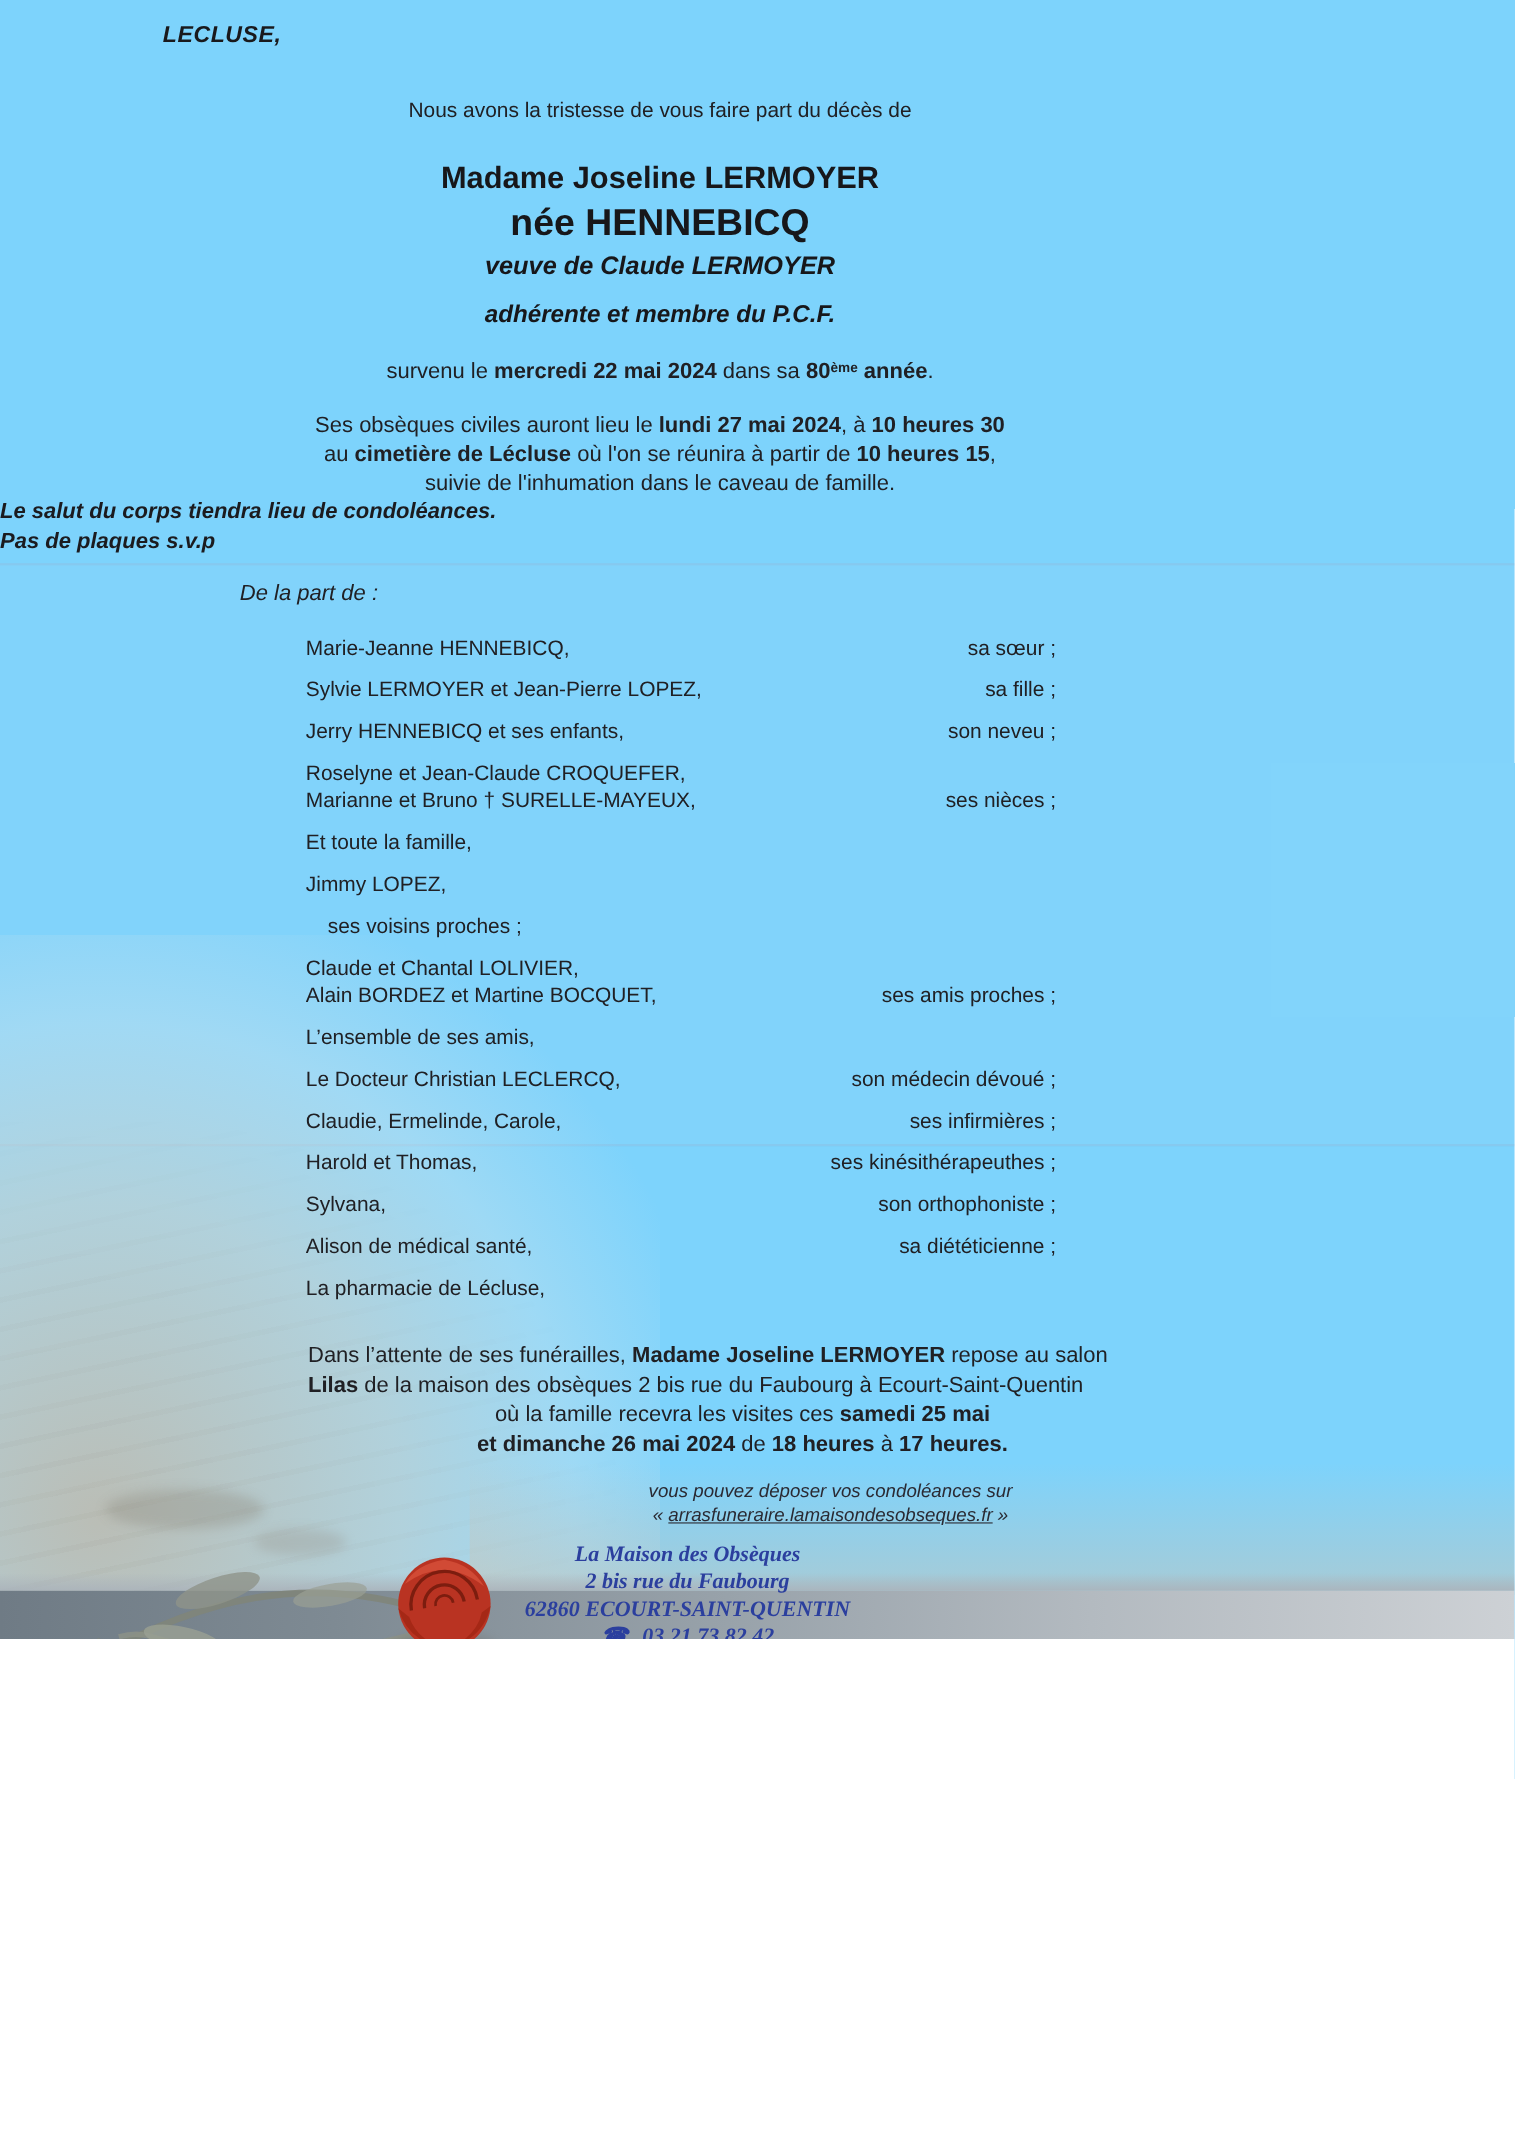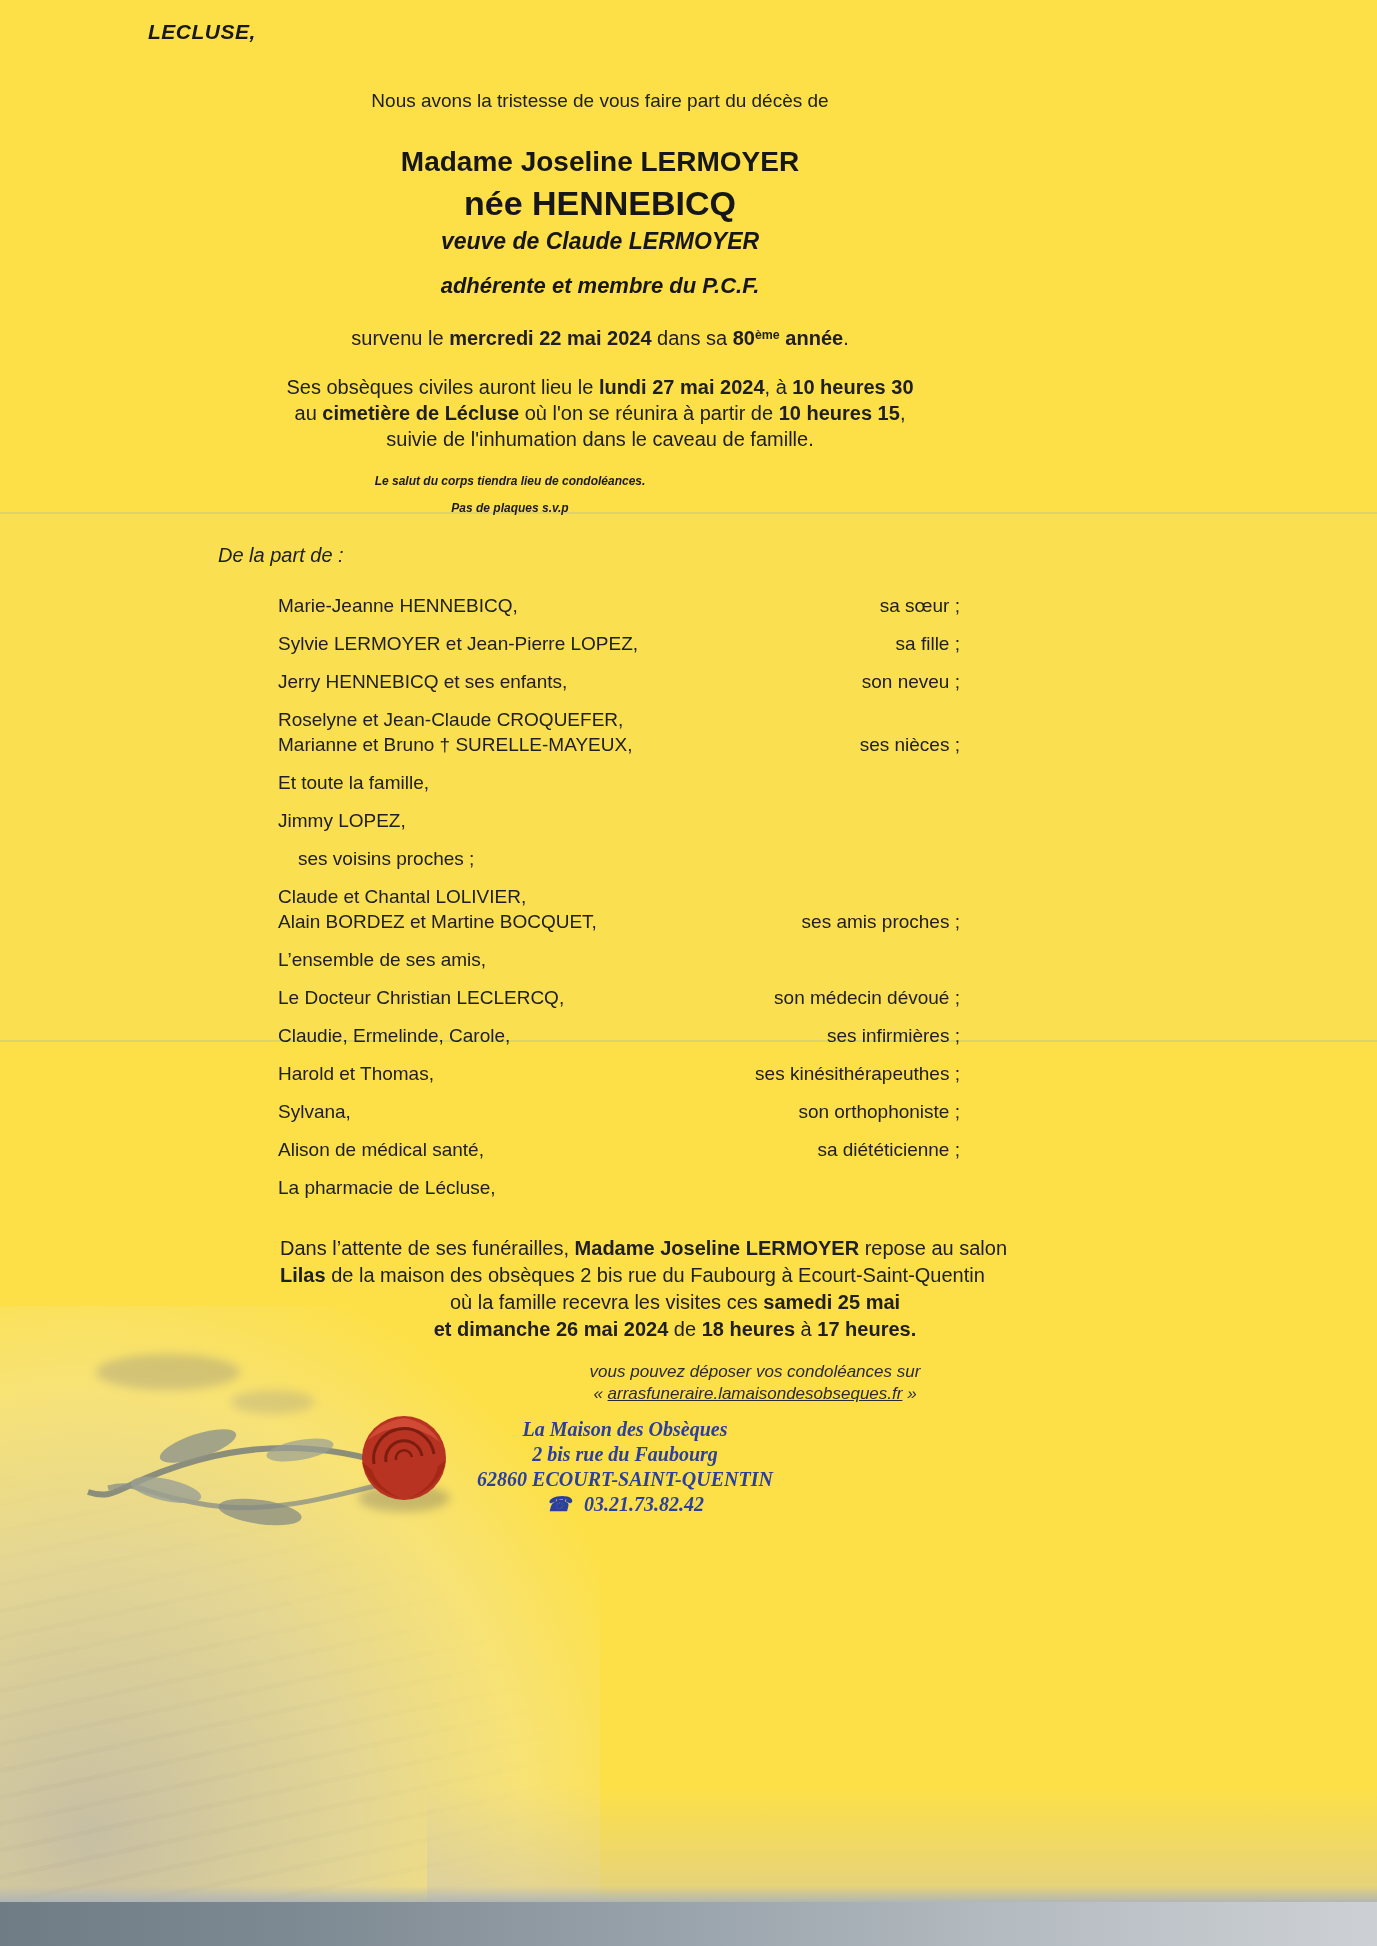--- a/index.html
+++ b/index.html
@@ -1,20 +1,20 @@
 <!DOCTYPE html>
 <html><head>
 <meta charset="utf-8">
 <style>
   html, body { margin: 0; padding: 0; background: #ffffff; }
   .page {
     position: relative;
     width: 1377px;
-    height: 1946px;
-    background: #fde047;
+    height: 1490px;
+    background: #7dd3fc;
     overflow: hidden;
     font-family: "Liberation Sans", sans-serif;
     color: #202024;
   }
   
   .scan-line { position: absolute; left: 0; width: 100%; height: 2px; background: rgba(150,172,205,0.25); }
   .scan-line-1 { top: 512px; }
   .scan-line-2 { top: 1040px; }
   .tint-band { position: absolute; left: 0; width: 100%; top: 512px; height: 530px; background: rgba(205,220,240,0.06); }
 
@@ -49,21 +49,21 @@
   
   .content { position: absolute; left: 0; top: 0; width: 1200px; }
   .city { margin: 20px 0 0 148px; font-size: 21px; font-weight: bold; font-style: italic; letter-spacing: 0.5px; color: #19191c; }
   .intro { margin-top: 46px; text-align: center; font-size: 19px; }
   .name { margin: 34px 0 0 0; text-align: center; font-size: 28px; font-weight: bold; color: #17171a; }
   .maiden { margin: 6px 0 0 0; text-align: center; font-size: 34px; font-weight: bold; color: #17171a; }
   .widow { margin-top: 5px; text-align: center; font-size: 23px; font-weight: bold; font-style: italic; color: #17171a; }
   .membership { margin-top: 18px; text-align: center; font-size: 22px; font-weight: bold; font-style: italic; color: #17171a; }
   .death { margin-top: 28px; text-align: center; font-size: 20px; }
   .ceremony { margin-top: 24px; text-align: center; font-size: 20px; line-height: 26px; }
-  .notes { margin-top: 16px; width: 1020px; text-align: center; font-size: 12px; line-height: 27px; font-weight: bold; font-style: italic; color: #1b1b1f; }
+  .notes { margin-top: 0; width: 1020px; text-align: left; font-size: 20px; line-height: 27px; font-weight: bold; font-style: italic; color: #1b1b1f; }
   .from-label { margin: 22px 0 0 218px; font-size: 20px; font-style: italic; }
   .family-list { margin: 26px 0 0 278px; width: 682px; font-size: 19px; overflow: hidden; }
   .family-row { display: flex; justify-content: space-between; align-items: flex-end; margin-bottom: 13px; }
   .family-row .names > div { line-height: 25px; }
   .family-row .relation { line-height: 25px; white-space: nowrap; padding-left: 20px; }
   .repose { margin: 22px 0 0 280px; width: 790px; font-size: 20px; line-height: 27px; }
   .repose .c { text-align: center; }
   .online { margin: 18px 0 0 520px; width: 470px; text-align: center; font-style: italic; font-size: 17px; line-height: 22px; color: #2a2a33; }
   .funeral-home { margin: 12px 0 0 320px; width: 610px; text-align: center; font-family: "Liberation Serif", serif; font-style: italic; font-weight: bold; font-size: 20px; line-height: 25px; color: #2b3f9e; }
   .phone-line span { margin: 0 4px; }

